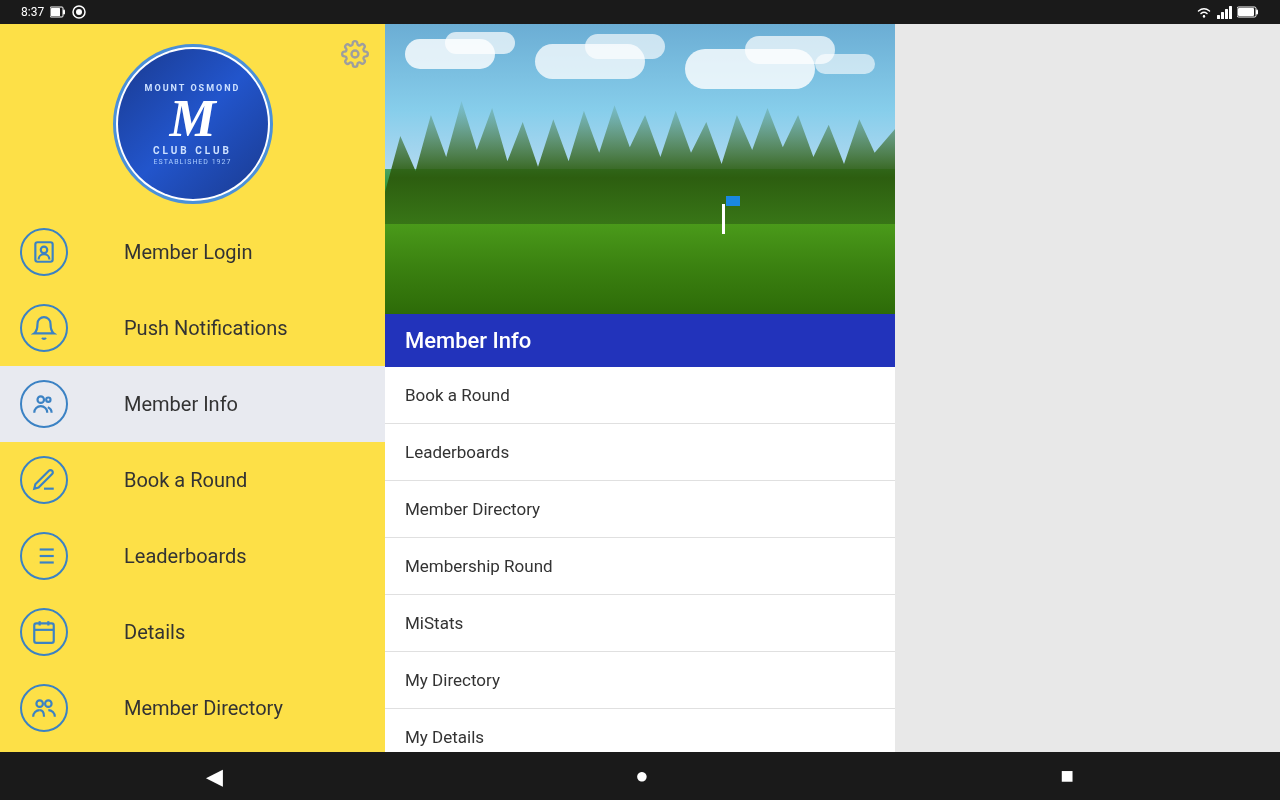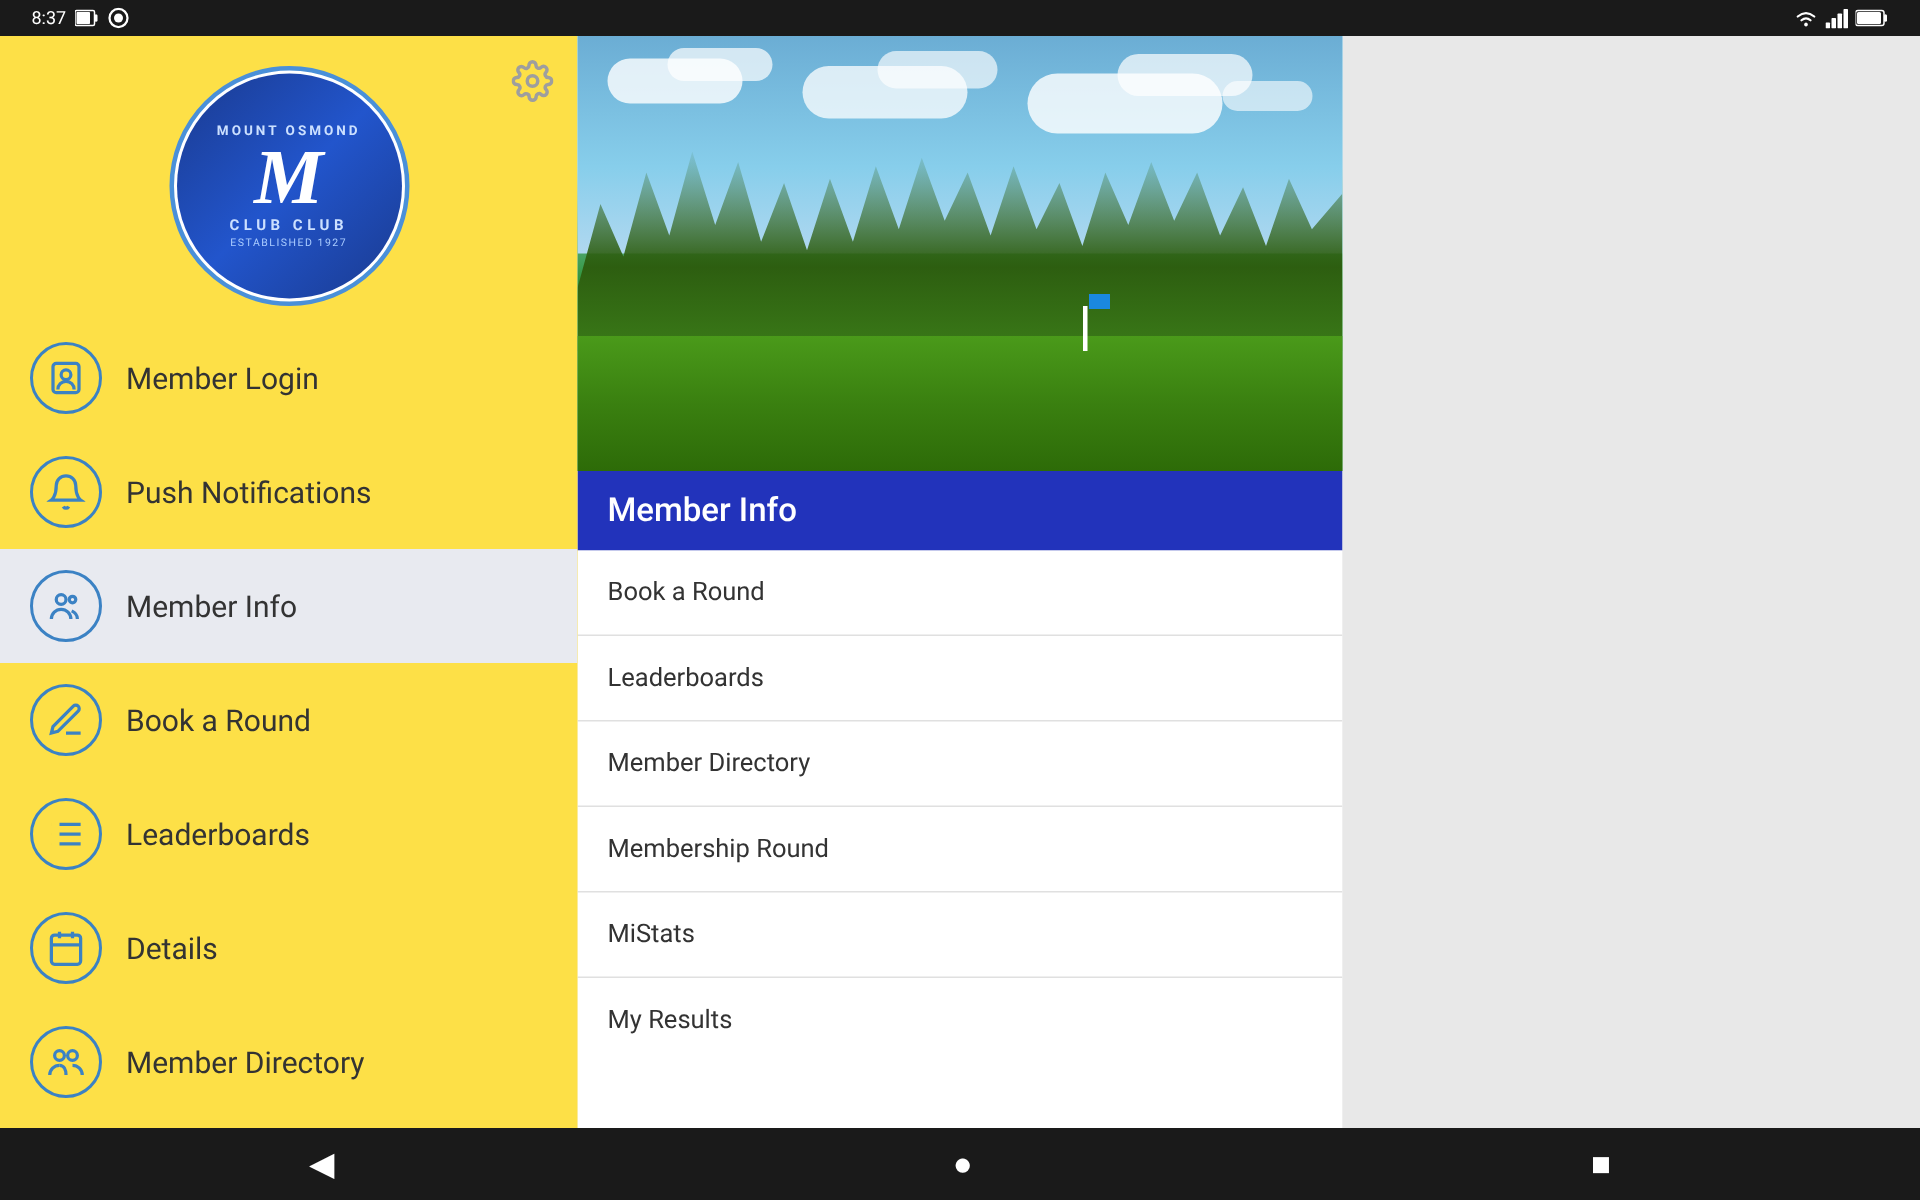--- a/index.html
+++ b/index.html
@@ -117,20 +117,21 @@
       overflow-y: auto;
     }
 
     .nav-item {
       display: flex;
       align-items: center;
       padding: 14px 20px;
       cursor: pointer;
       border-bottom: none;
       position: relative;
+      gap: 40px;
     }
 
     .nav-item.active {
       background: #e8eaf0;
     }
 
     .nav-item-icon {
       width: 48px;
       height: 48px;
       border-radius: 50%;
@@ -418,21 +419,24 @@
       <div class="content-list-item">
         <span>Member Directory</span>
       </div>
       <div class="content-list-item">
         <span>Membership Round</span>
       </div>
       <div class="content-list-item">
         <span>MiStats</span>
       </div>
       <div class="content-list-item">
-        <span>My Results</span>
+        <span>My Directory</span>
+      </div>
+      <div class="content-list-item">
+        <span>My Details</span>
       </div>
 
     </div>
   </div>
 
   <div class="right-panel"></div>
 
   <div class="bottom-nav">
     <span class="bottom-nav-btn">◀</span>
     <span class="bottom-nav-btn">●</span>

